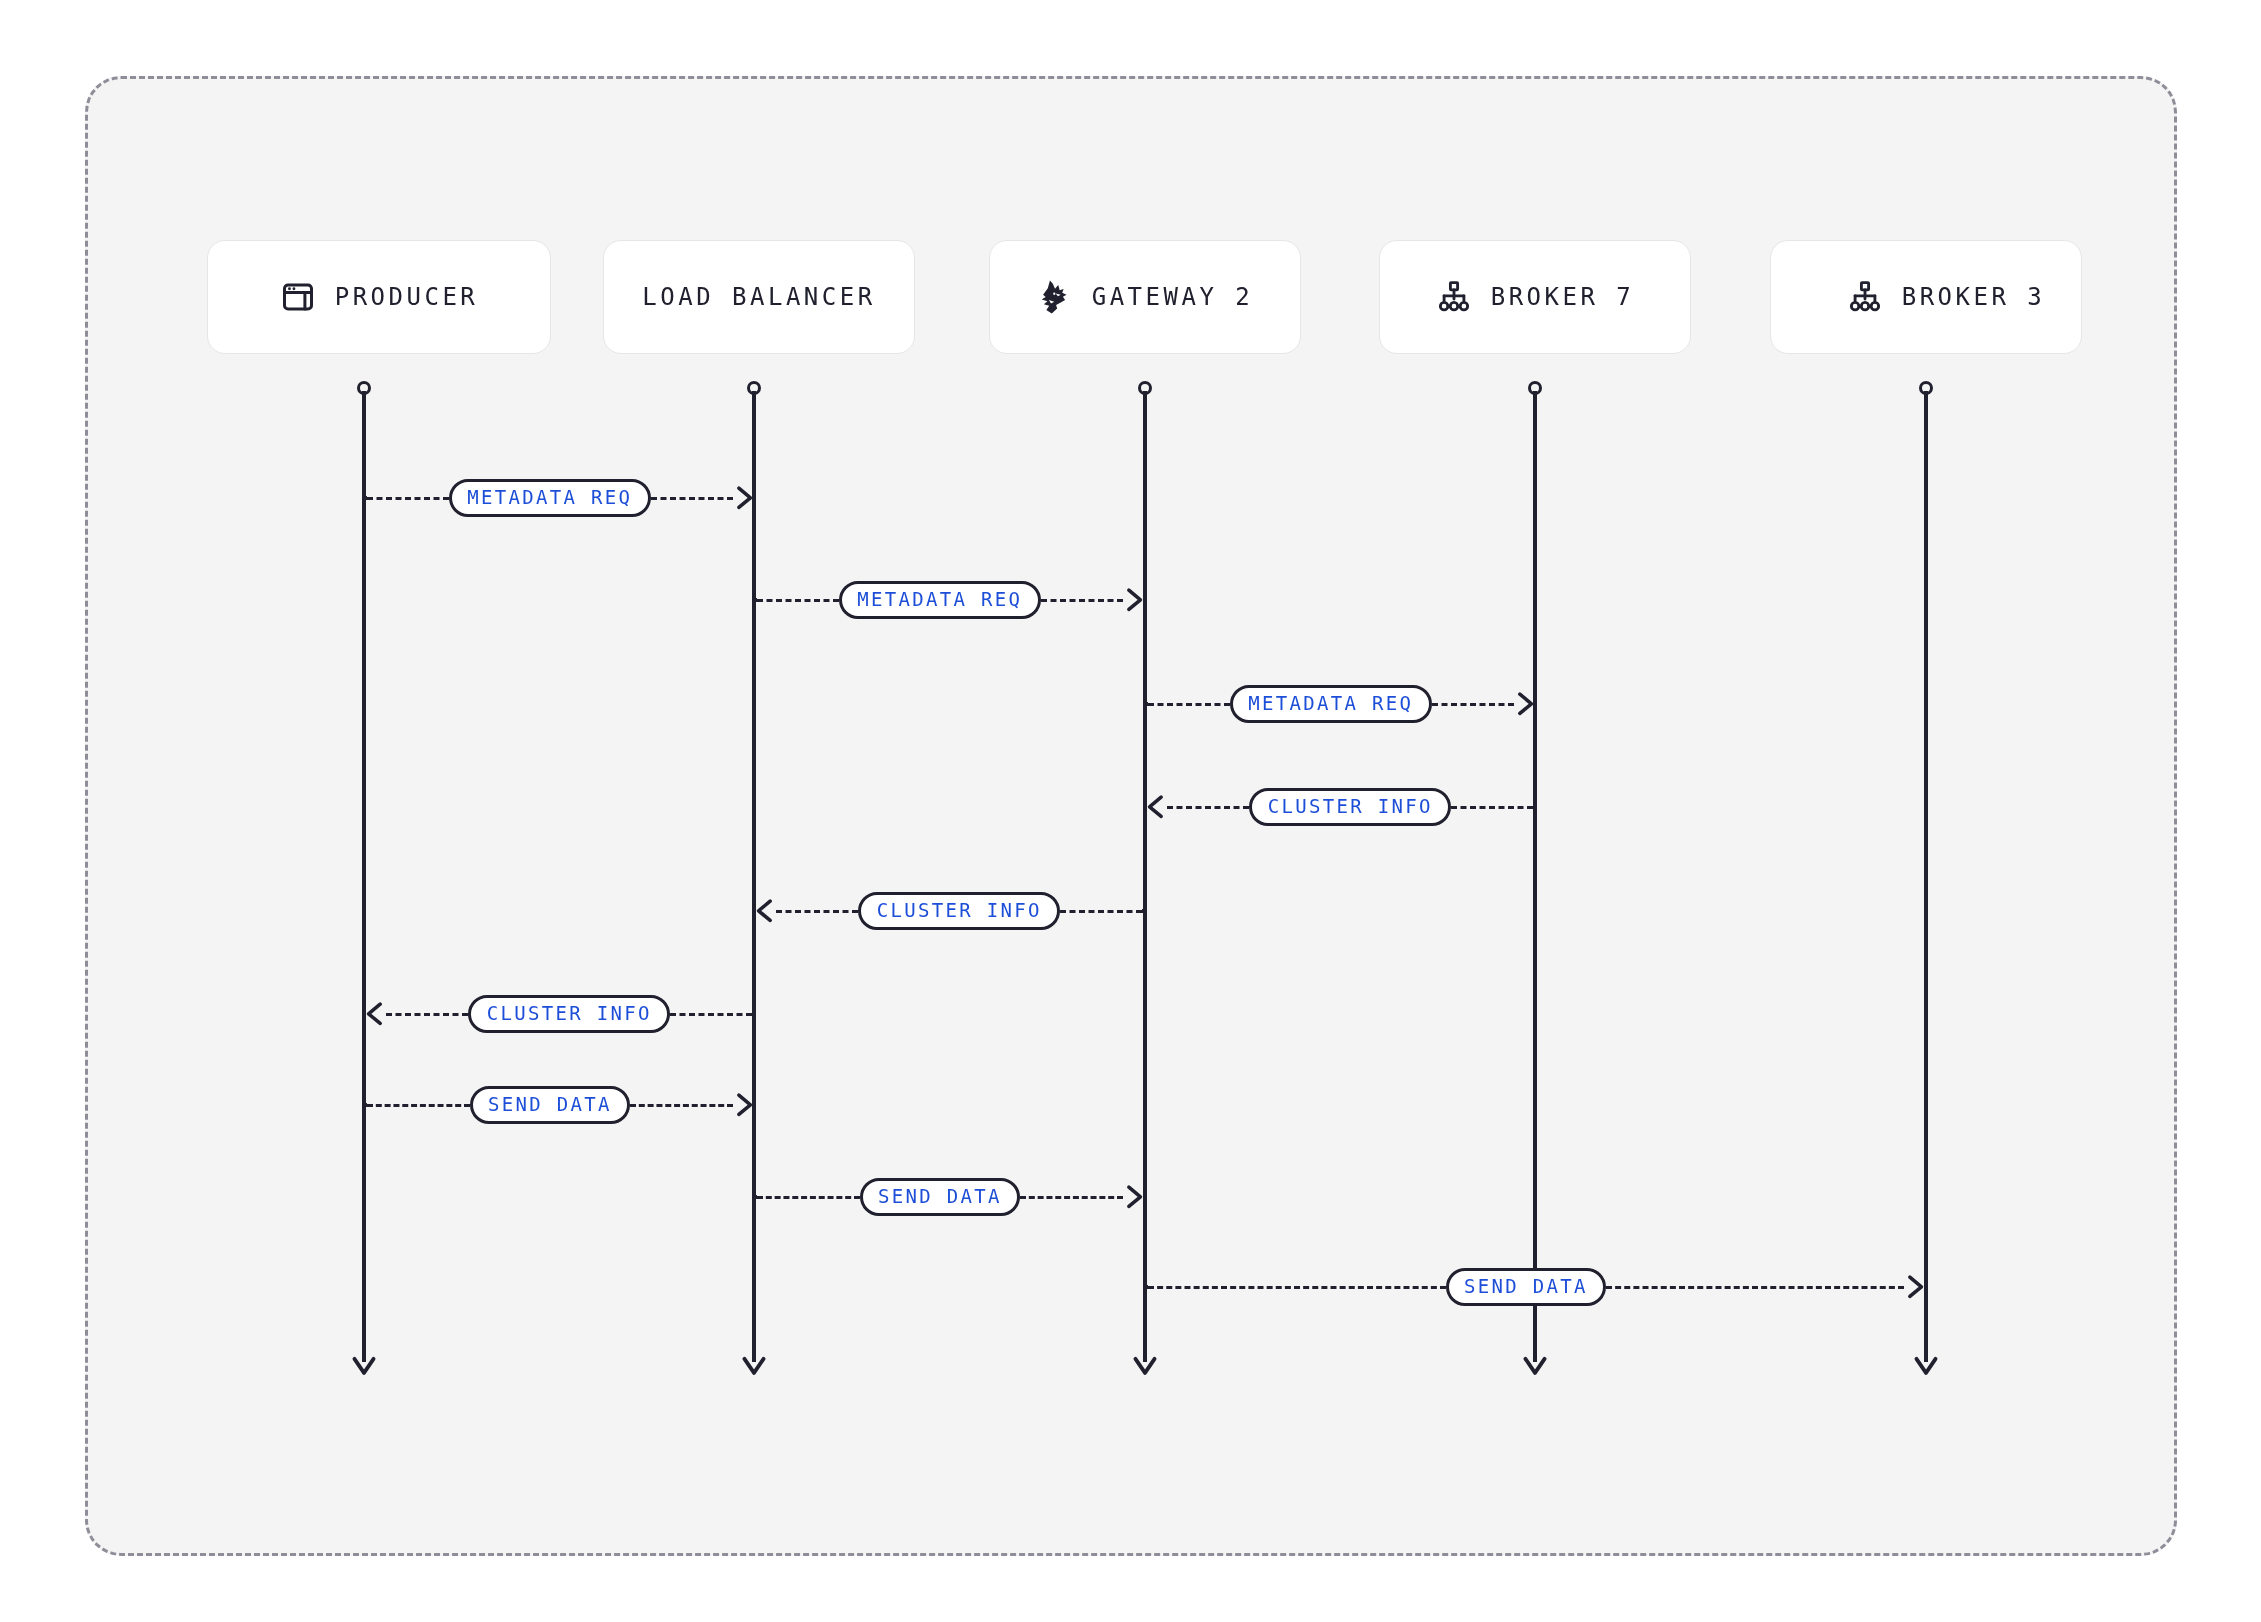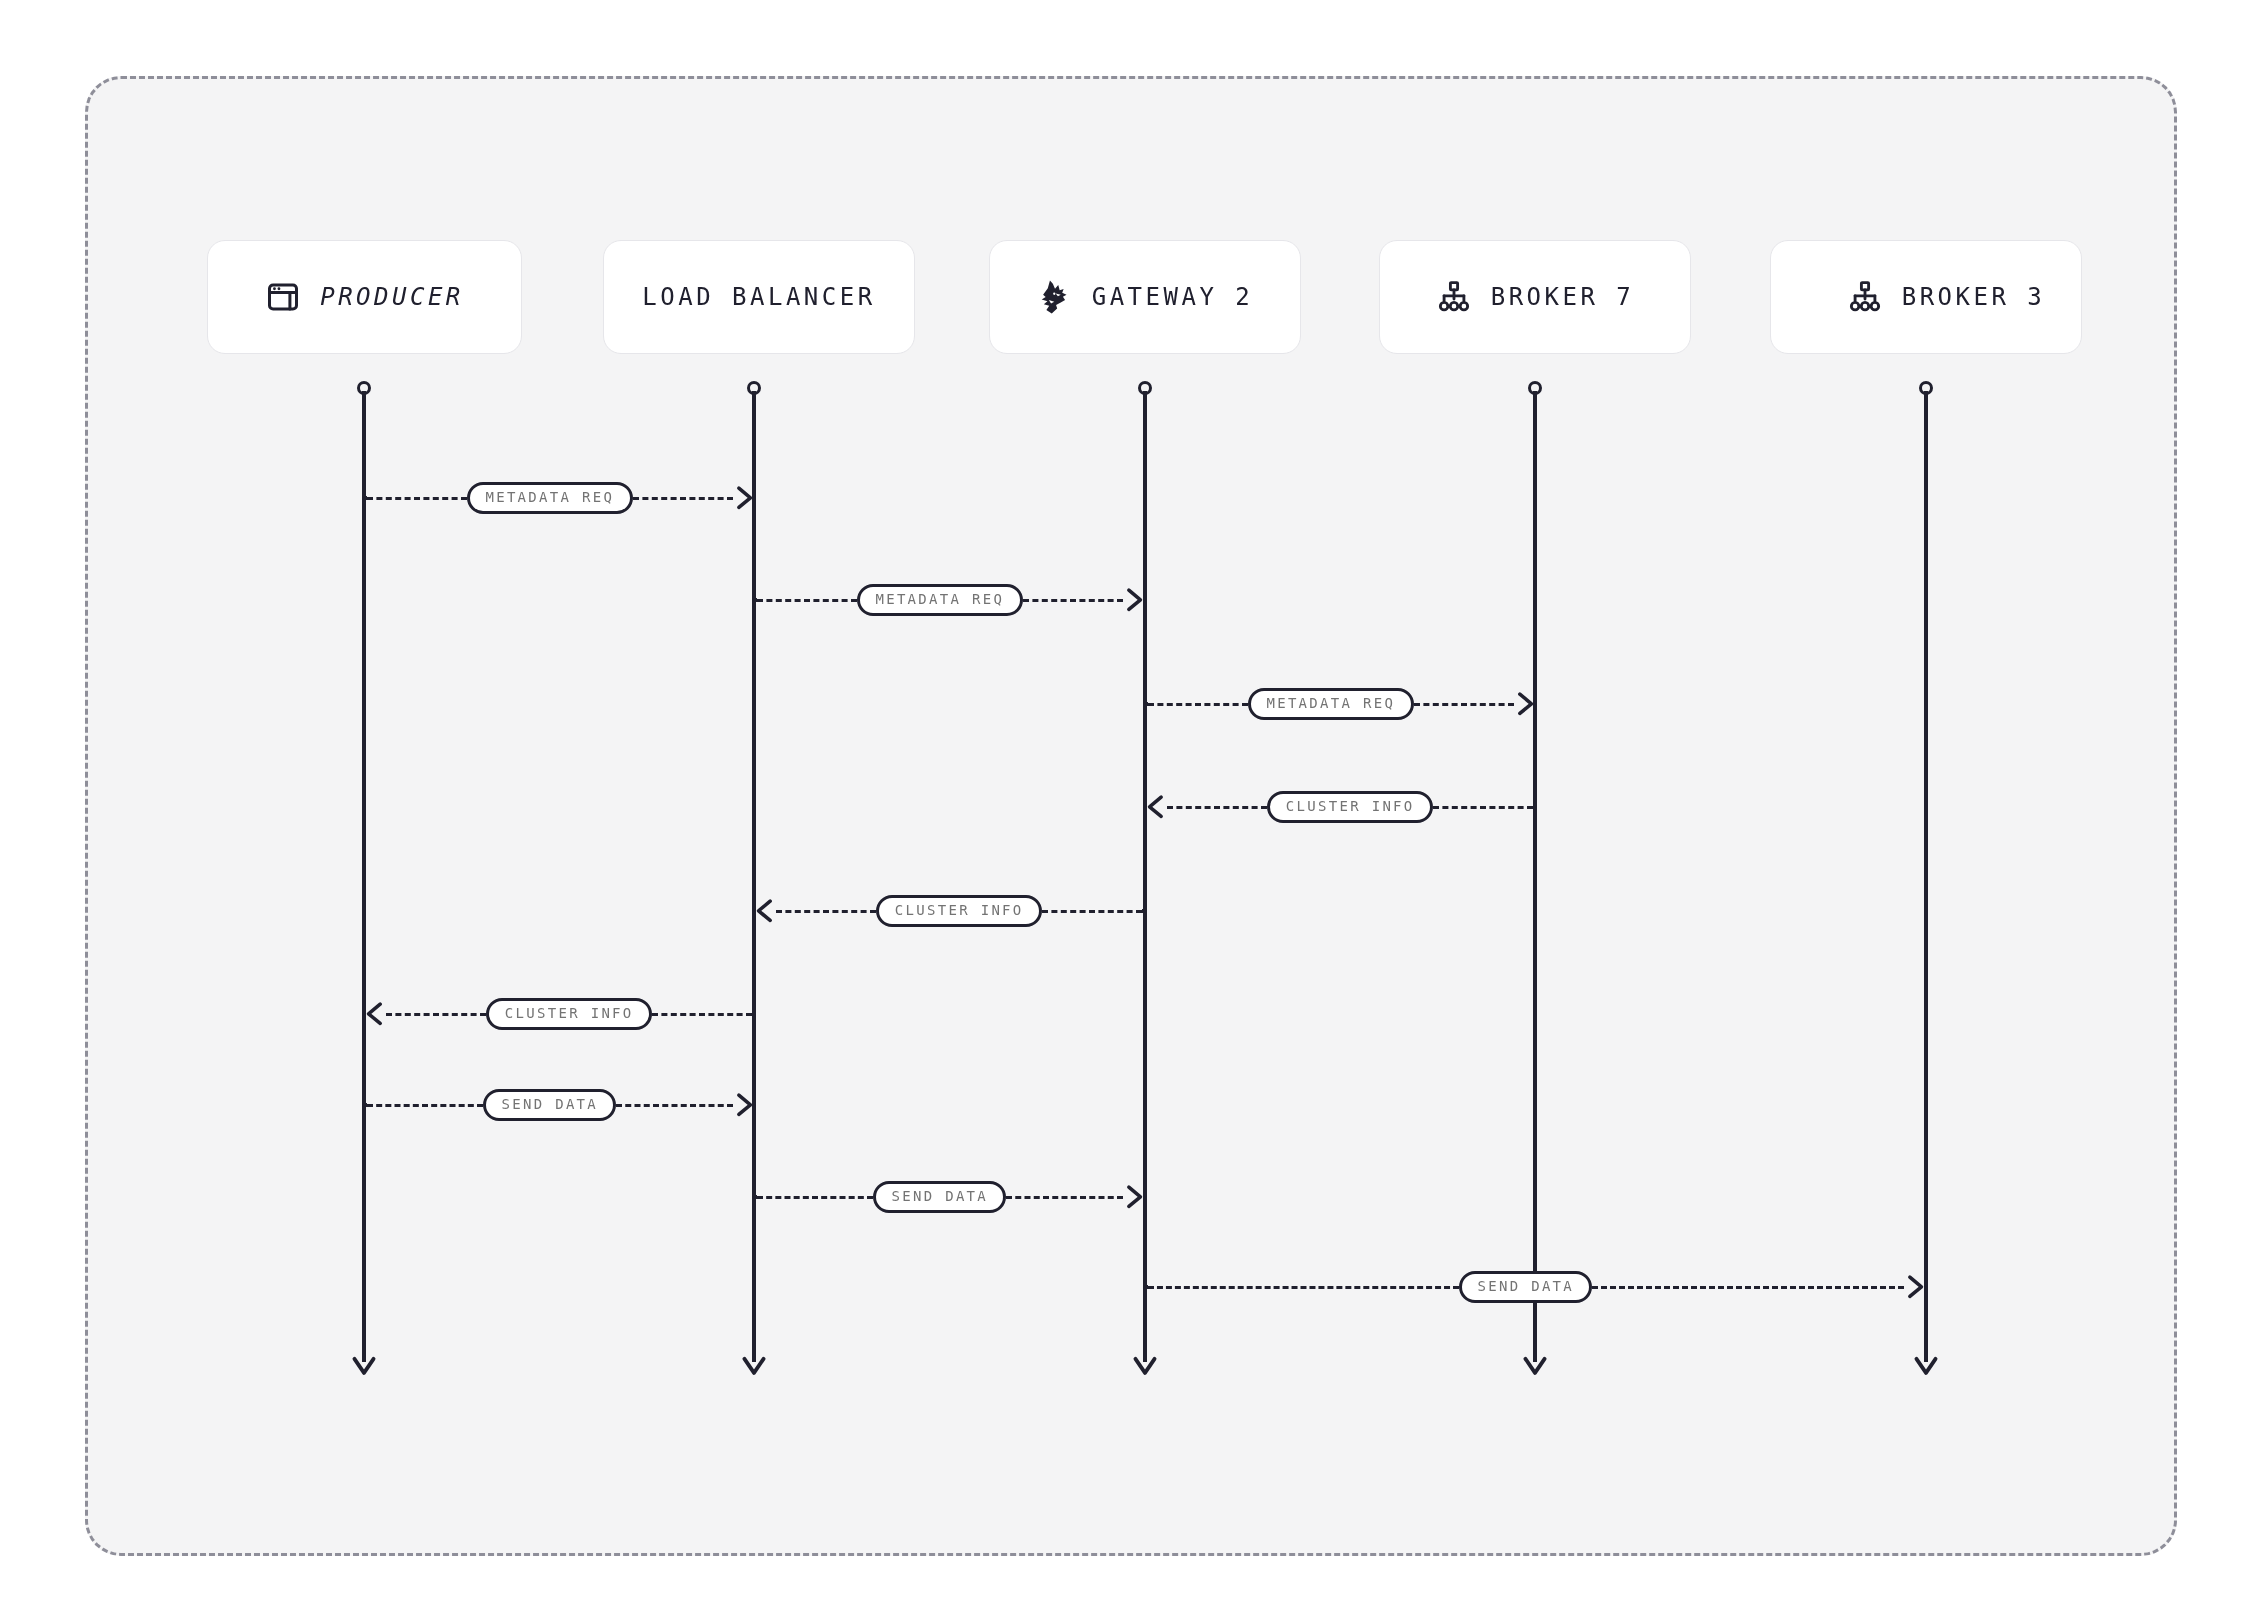--- a/index.html
+++ b/index.html
@@ -113,36 +113,36 @@
     height: 3.9px;
     background: #20202e;
   }
   .msg-pill {
     flex: 0 0 auto;
     background: #ffffff;
     border: 3.9px solid #20202e;
     border-radius: 642px;
     padding: 5.8px 15.4px 7px 15.4px;
     font-family: "DejaVu Sans Mono", monospace;
-    font-size: 14px;
+    font-size: 19px;
     letter-spacing: 2.3px;
-    color: #737373;
+    color: #1d4ed8;
     white-space: nowrap;
     line-height: 1;
     position: relative;
     z-index: 3;
   }
 </style>
 </head>
 <body>
 
 <div id="diagram-canvas"></div>
 
 <div id="participants-layer">
-    <div class="participant-box" style="left: 207px; width: 315px; font-style: italic;">
+    <div class="participant-box" style="left: 207px; width: 344px;">
       <span class="participant-icon">
         <svg viewBox="0 0 24 24" fill="none" stroke="#20202e" stroke-width="2" stroke-linecap="round" stroke-linejoin="round">
           <rect x="3" y="4" width="18" height="16" rx="2.4"></rect>
           <line x1="3" y1="9" x2="21" y2="9"></line>
           <line x1="16.6" y1="9" x2="16.6" y2="20"></line>
           <circle cx="6.3" cy="6.5" r="0.95" fill="#20202e" stroke="none"></circle>
           <circle cx="9.3" cy="6.5" r="0.95" fill="#20202e" stroke="none"></circle>
         </svg>
       </span>
       <span class="participant-label">PRODUCER</span>

